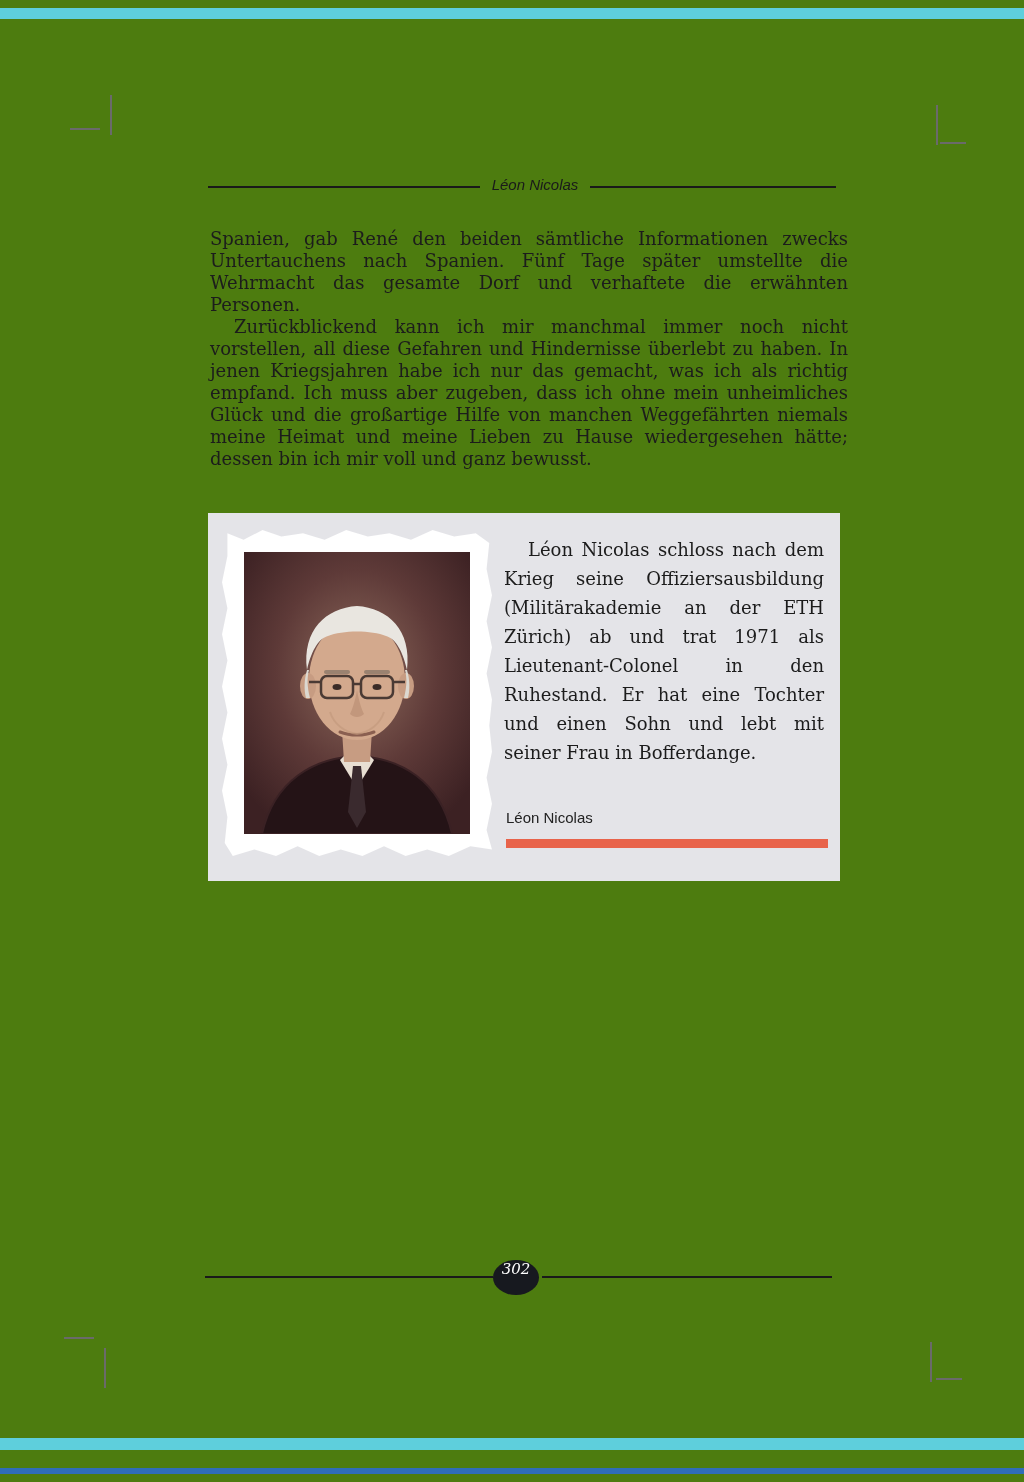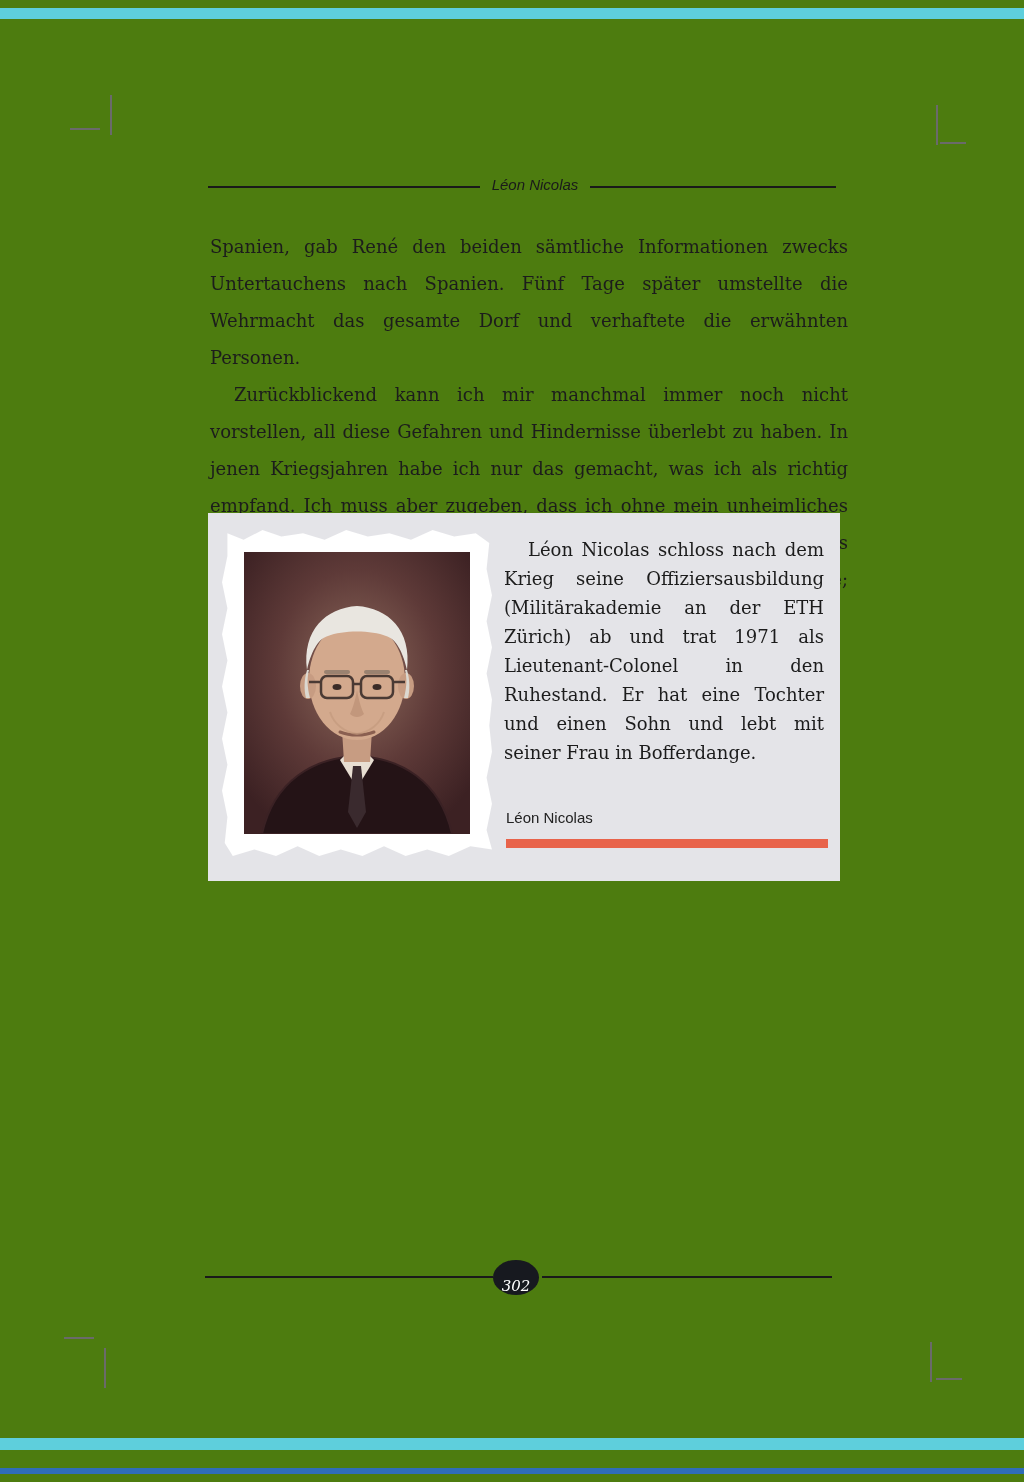--- a/index.html
+++ b/index.html
@@ -39,21 +39,21 @@
   .header-title {
     position: absolute; top: 176px; left: 480px; width: 110px;
     text-align: center;
     font-family: "Liberation Sans", sans-serif;
     font-style: italic; font-size: 15px; color: #1a1a1a;
   }
 
   
   .body-text {
     position: absolute; left: 210px; top: 228px; width: 638px;
-    font-size: 18px; line-height: 37px; color: #1c1c1c;
+    font-size: 18px; line-height: 22px; color: #1c1c1c;
     text-align: justify;
   }
   .body-text p.indent { text-indent: 24px; }
 
   
   .infobox {
     position: absolute; left: 208px; top: 513px; width: 632px; height: 368px;
     background: #e4e4e8;
   }
   .photo-frame {
@@ -87,21 +87,21 @@
     background: #e8634a;
   }
 
   
   .footer-rule { position: absolute; top: 1276px; height: 2px; background: #1a1a1a; }
   .footer-rule.left  { left: 205px; width: 288px; }
   .footer-rule.right { left: 542px; width: 290px; }
   .page-number-badge {
     position: absolute; left: 493px; top: 1260px; width: 46px; height: 35px;
     background: #17191f; border-radius: 50%;
-    display: flex; align-items: flex-end; justify-content: center;
+    display: flex; align-items: flex-start; justify-content: center;
   }
   .page-number-badge span {
     color: #ffffff; font-style: italic; font-size: 15px;
     font-family: "DejaVu Serif", serif;
   }
 </style>
 </head>
 <body>
 
 <div class="page">

